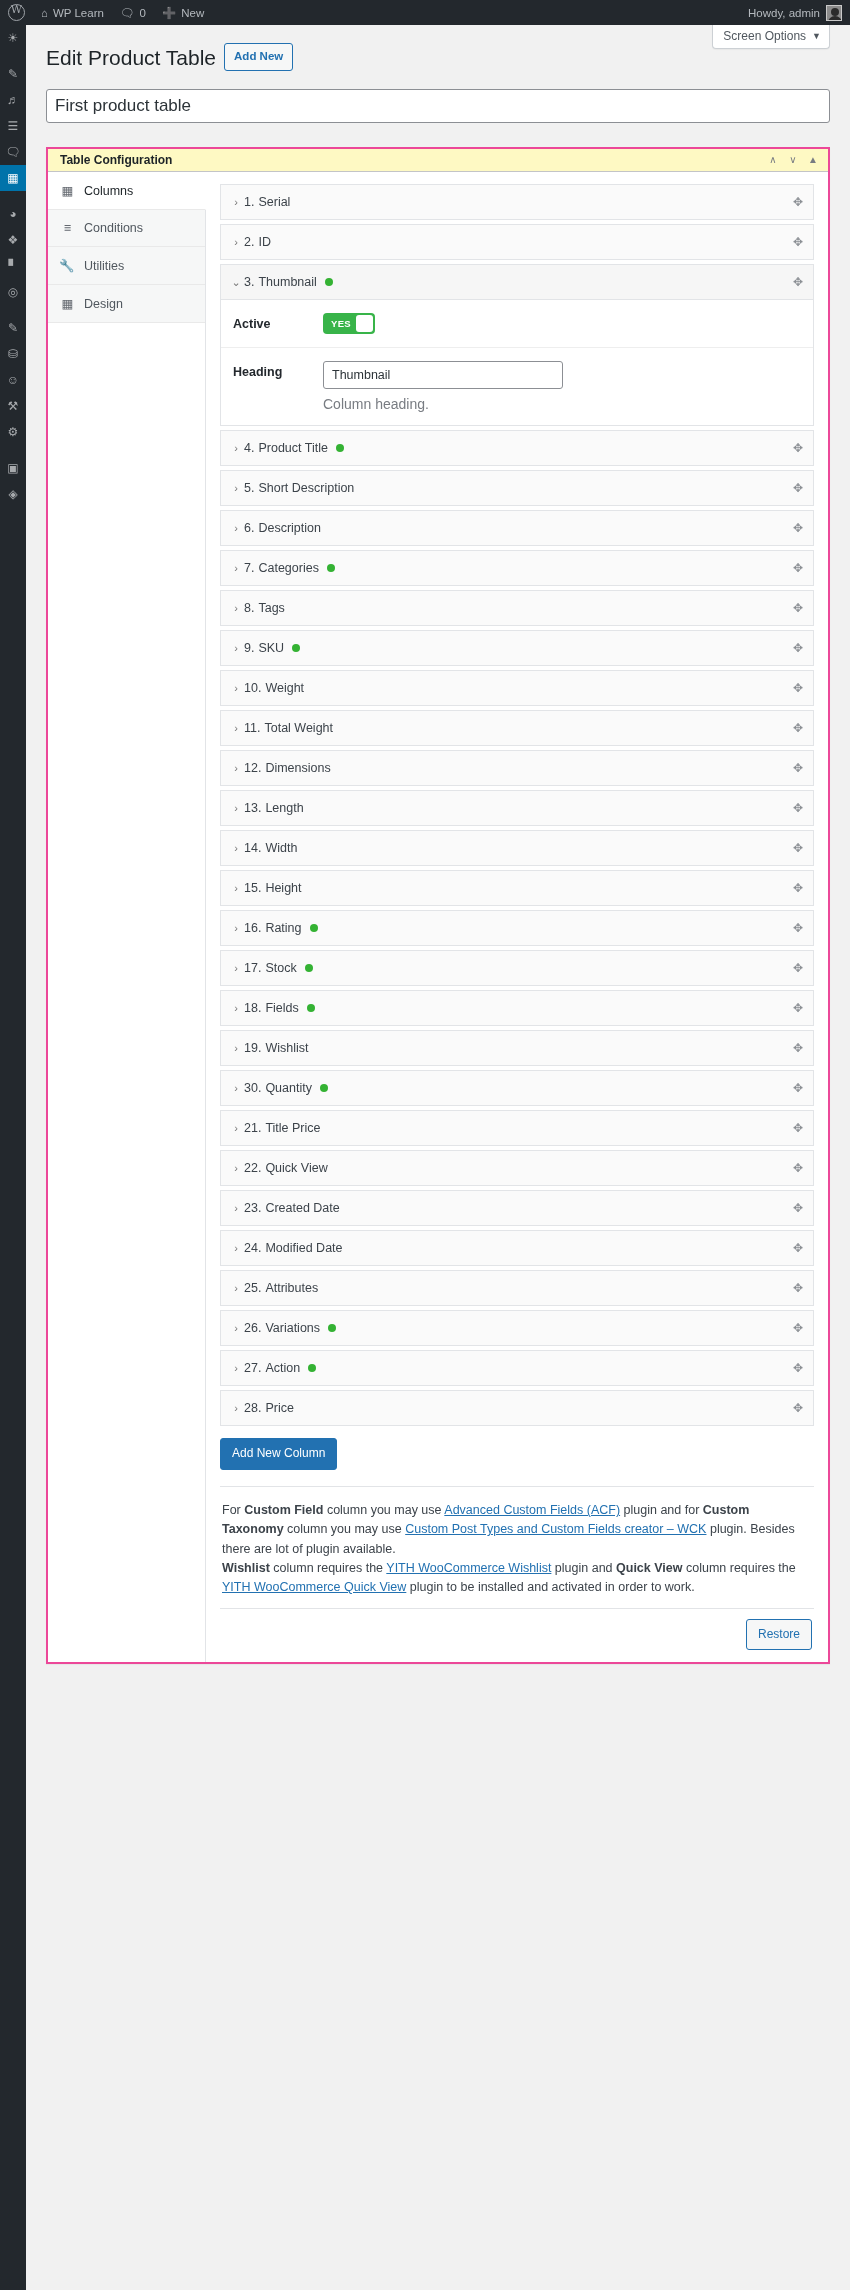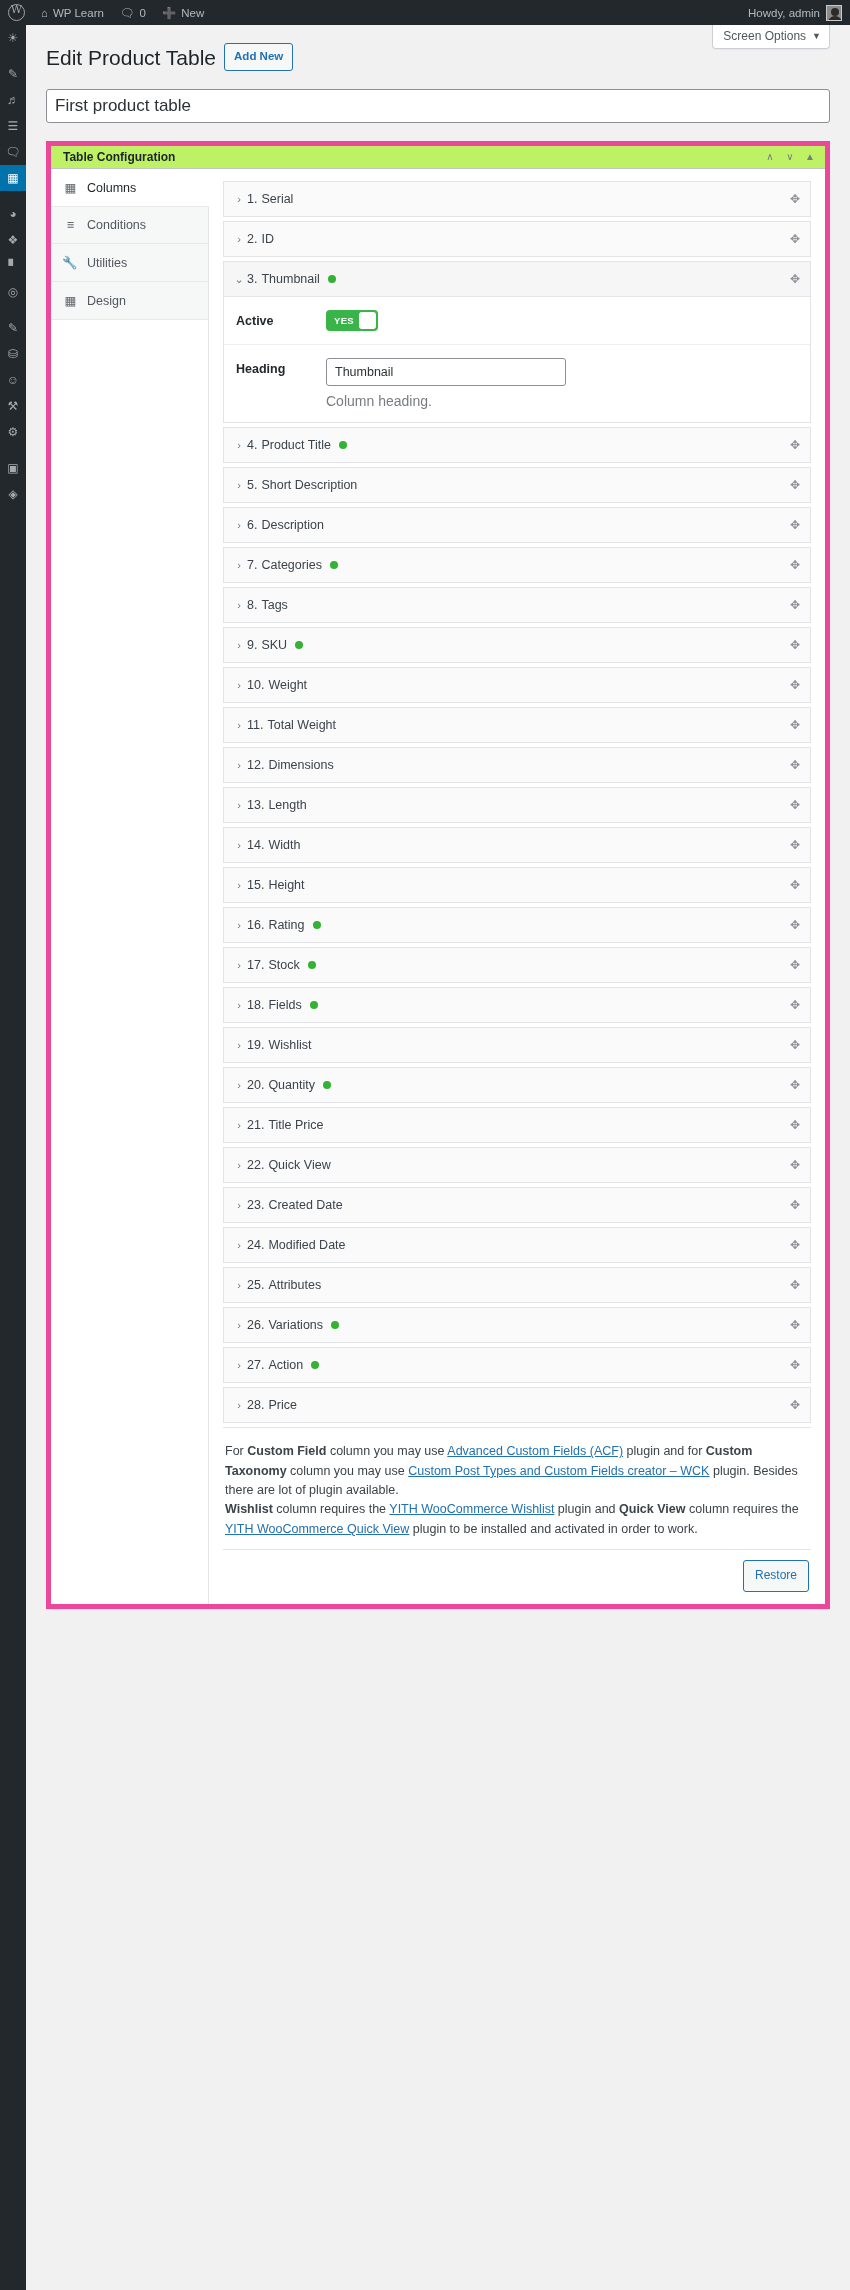--- a/index.html
+++ b/index.html
@@ -142,24 +142,24 @@
     border-radius: 3px;
     background: #fff;
     color: #2c3338;
     font-family: "Liberation Sans", sans-serif;
     outline: none;
     box-shadow: 0 0 0 transparent;
   }
 
   
   .postbox {
-    background: #bef264;
-    border: 5px solid #ec4899;
+    background: #fef9c3;
+    border: 2px solid #ec4899;
     box-shadow: 0 1px 1px rgba(0,0,0,.04);
-    margin-top: 18px;
+    margin-top: 24px;
   }
   .postbox-header {
     display: flex;
     align-items: center;
     border-bottom: 1px solid #c3c4c7;
     padding: 0 6px 0 12px;
     height: 23px;
   }
   .hndle {
     font-size: 12px;
@@ -569,21 +569,21 @@
                 <div class="acc-head">
                   <span class="arrow">›</span>
                   <span class="acc-title">19.</span>
                   <span style="margin-left: 4px;">Wishlist</span>
                   <span class="move">✥</span>
                 </div>
               </div>
               <div class="acc-item">
                 <div class="acc-head">
                   <span class="arrow">›</span>
-                  <span class="acc-title">20.</span>
+                  <span class="acc-title">30.</span>
                   <span style="margin-left: 4px;">Quantity</span>
                   <span class="dot"></span>
                   <span class="move">✥</span>
                 </div>
               </div>
               <div class="acc-item">
                 <div class="acc-head">
                   <span class="arrow">›</span>
                   <span class="acc-title">21.</span>
                   <span style="margin-left: 4px;">Title Price</span>
@@ -643,20 +643,23 @@
               <div class="acc-item">
                 <div class="acc-head">
                   <span class="arrow">›</span>
                   <span class="acc-title">28.</span>
                   <span style="margin-left: 4px;">Price</span>
                   <span class="move">✥</span>
                 </div>
               </div>
             </div>
 
+          <div class="add-col-wrap">
+            <button class="btn-primary">Add New Column</button>
+          </div>
 
           <div class="notes">
             <p style="margin:0">
               <span>For </span><b>Custom Field</b><span> column you may use </span><a href="#">Advanced Custom Fields (ACF)</a><span> plugin and for </span><b>Custom Taxonomy</b><span> column you may use </span><a href="#">Custom Post Types and Custom Fields creator – WCK</a><span> plugin. Besides there are lot of plugin available.</span>
             </p>
             <p style="margin:0 0 0 0">
               <b>Wishlist</b><span> column requires the </span><a href="#">YITH WooCommerce Wishlist</a><span> plugin and </span><b>Quick View</b><span> column requires the </span><a href="#">YITH WooCommerce Quick View</a><span> plugin to be installed and activated in order to work.</span>
             </p>
           </div>
 

